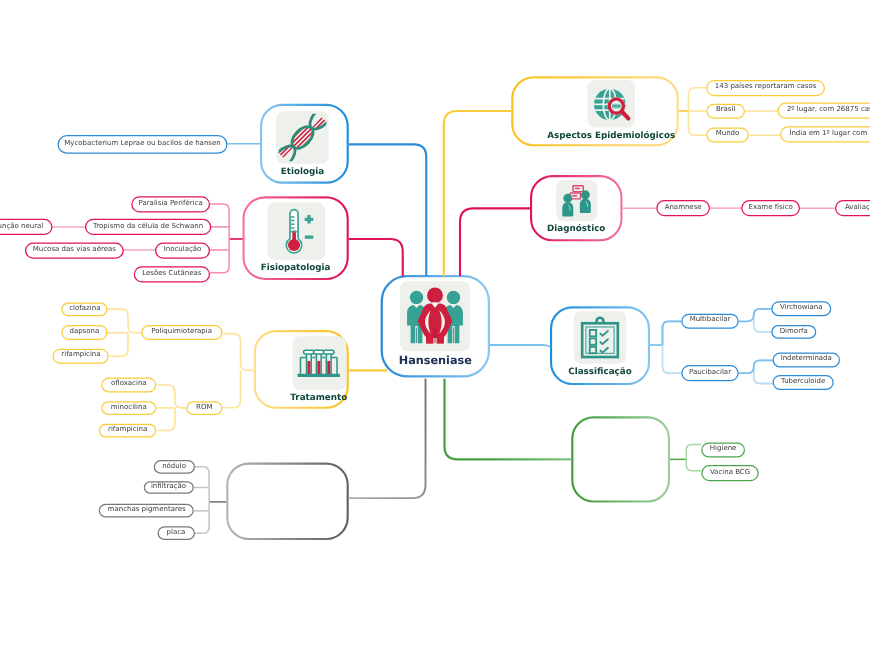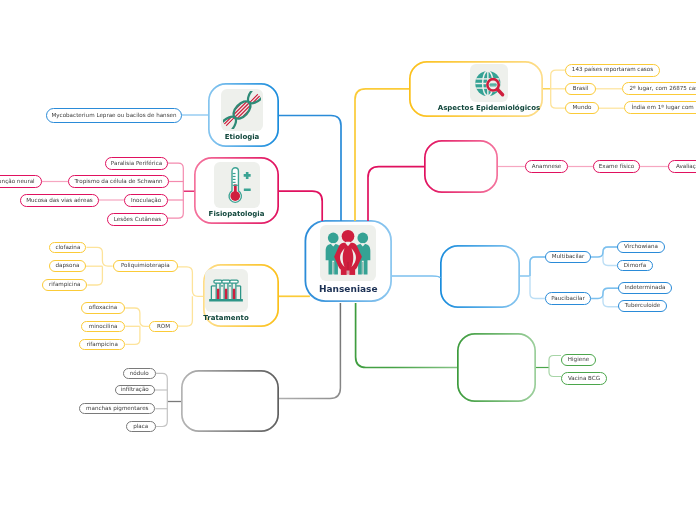--- a/index.html
+++ b/index.html
@@ -191,21 +191,21 @@
       </g>
       <g fill="#3aa393">
         <path d="M42.2 15.4 h3.3 v-3.3 h4 v3.3 h3.3 v4 h-3.3 v3.3 h-4 v-3.3 h-3.3 Z"></path>
         <rect x="42.4" y="37.3" width="10.5" height="3.7" rx="0.4"></rect>
       </g>
     </svg>
   </div>
   <div class="label" style="margin-top:3px;">Fisiopatologia</div>
 </div>
 
-<div class="node" style="left:188px;top:264px;width:76px;height:75px;border:0;">
+<div class="node" style="left:217px;top:264px;width:76px;height:75px;border:0;">
   <div class="iconbox" style="width:43px;height:43px;margin-top:4.5px;">
     <svg viewBox="0 0 64 64" width="40" height="40">
       <g stroke="#2e9688" fill="none" stroke-width="2" stroke-linecap="butt">
         <path d="M8.6 25.5 V47.5"></path>
             <path d="M55.4 25.5 V47.5"></path>
         <path d="M8.6 25.5 H15.6"></path>
             <path d="M48.4 25.5 H55.4"></path>
         <path d="M23.8 25.5 H27.5"></path>
             <path d="M36.5 25.5 H40.2"></path>
       </g>
@@ -247,21 +247,66 @@
       <circle cx="38.5" cy="34.5" r="13" fill="#eef0ec"></circle>
       <path d="M46.5 42.5 L56 52.5" stroke="#cf1f3e" stroke-width="6.2" stroke-linecap="round"></path>
       <circle cx="38.5" cy="34.5" r="10.4" fill="none" stroke="#cf1f3e" stroke-width="4.8"></circle>
       <path d="M33.2 31.2 a6.8 6.8 0 0 0 0 6.8 h11 a6.8 6.8 0 0 0 0 -6.8 Z" fill="#35a294" opacity=".55"></path>
       <path d="M31.8 34.5 h13.4" stroke="#35a294" stroke-width="2.2" opacity=".85"></path>
     </svg>
   </div>
   <div class="label" style="margin-top:3px;">Aspectos Epidemiológicos</div>
 </div>
 
-
+<div class="node" style="left:424px;top:140px;width:74px;height:53px;border:0;">
+  <div class="iconbox" style="width:33px;height:33px;margin-top:4px;">
+    <svg viewBox="0 0 64 64" width="31" height="31">
+      <g fill="none" stroke="#d94a72" stroke-width="2.4">
+        <rect x="25.5" y="7.5" width="17" height="9.6" rx="1"></rect>
+        <rect x="21" y="19.5" width="17" height="9.6" rx="1"></rect>
+      </g>
+      <g fill="#d94a72">
+        <rect x="28.5" y="10.7" width="8.6" height="2.5" rx="0.8"></rect>
+        <rect x="24" y="22.7" width="8.6" height="2.5" rx="0.8"></rect>
+      </g>
+      <g fill="#2e9688">
+        <circle cx="17" cy="28.2" r="7.4"></circle>
+        <path d="M17 34.8 c-6.5 0 -9.1 4.5 -9.1 10.2 v11.2 c0 1.2 0.9 2 2.1 2 h14 c1.2 0 2.1 -0.8 2.1 -2 V45 c0 -5.7 -2.6 -10.2 -9.1 -10.2 Z"></path>
+        <circle cx="46" cy="22.4" r="7.4"></circle>
+        <path d="M46 29 c-6.5 0 -9.1 4.5 -9.1 10.2 v11.2 c0 1.2 0.9 2 2.1 2 h14 c1.2 0 2.1 -0.8 2.1 -2 V39.2 c0 -5.7 -2.6 -10.2 -9.1 -10.2 Z"></path>
+      </g>
+      <g fill="none" stroke="#a9dbd1" stroke-width="1.6" stroke-linecap="round">
+        <path d="M18.5 39.5 q2.6 3.6 2.2 7.8"></path>
+        <path d="M47.5 33.7 q2.6 3.6 2.2 7.8"></path>
+      </g>
+    </svg>
+  </div>
+  <div class="label" style="margin-top:3px;">Diagnóstico</div>
+</div>
+
+<div class="node" style="left:440px;top:245px;width:80px;height:63px;border:0;">
+  <div class="iconbox" style="width:42px;height:42px;margin-top:4px;">
+    <svg viewBox="0 0 64 64" width="38" height="38">
+      <rect x="8" y="12.8" width="48" height="45.5" fill="none" stroke="#2e9688" stroke-width="3.6"></rect>
+      <rect x="13" y="17.8" width="38" height="35.5" fill="none" stroke="#2e9688" stroke-width="1.3"></rect>
+      <path d="M27.4 12.8 V10 a4.6 4.6 0 0 1 9.2 0 V12.8" fill="none" stroke="#2e9688" stroke-width="3.6"></path>
+      <g fill="none" stroke="#2e9688" stroke-width="2.5">
+        <rect x="18.2" y="21.8" width="8.6" height="8.6"></rect>
+        <rect x="18.2" y="33.2" width="8.6" height="8.6"></rect>
+        <rect x="18.2" y="44.6" width="8.6" height="8.6"></rect>
+      </g>
+      <g fill="none" stroke="#2e9688" stroke-width="2.5" stroke-linecap="round" stroke-linejoin="round">
+        <path d="M32.5 26.8 l2.8 2.8 l7.4 -6.6"></path>
+        <path d="M32.5 38.2 l2.8 2.8 l7.4 -6.6"></path>
+        <path d="M32.5 49.6 l2.8 2.8 l7.4 -6.6"></path>
+      </g>
+    </svg>
+  </div>
+  <div class="label" style="margin-top:3px;">Classificação</div>
+</div>
 
 
 <div class="node" style="left:304.5px;top:220px;width:87.5px;height:82px;border:0;border-radius:10px;">
   <div class="iconbox" style="width:56px;height:56px;margin-top:5px;">
     <svg viewBox="0 0 64 64" width="52" height="52">
 
       <g fill="#35a294">
         <circle cx="13.8" cy="13.5" r="6.6"></circle>
         <path d="M13.8 20.6 c-6.6 0 -9.3 3.2 -9.3 8.6 V41 h3.5 v17.5 h4.6 V41.5 h2.4 V58.5 h4.6 V41 h3.5 V29.2 c0 -5.4 -2.7 -8.6 -9.3 -8.6 Z"></path>
         <circle cx="50.2" cy="13.5" r="6.6"></circle>

